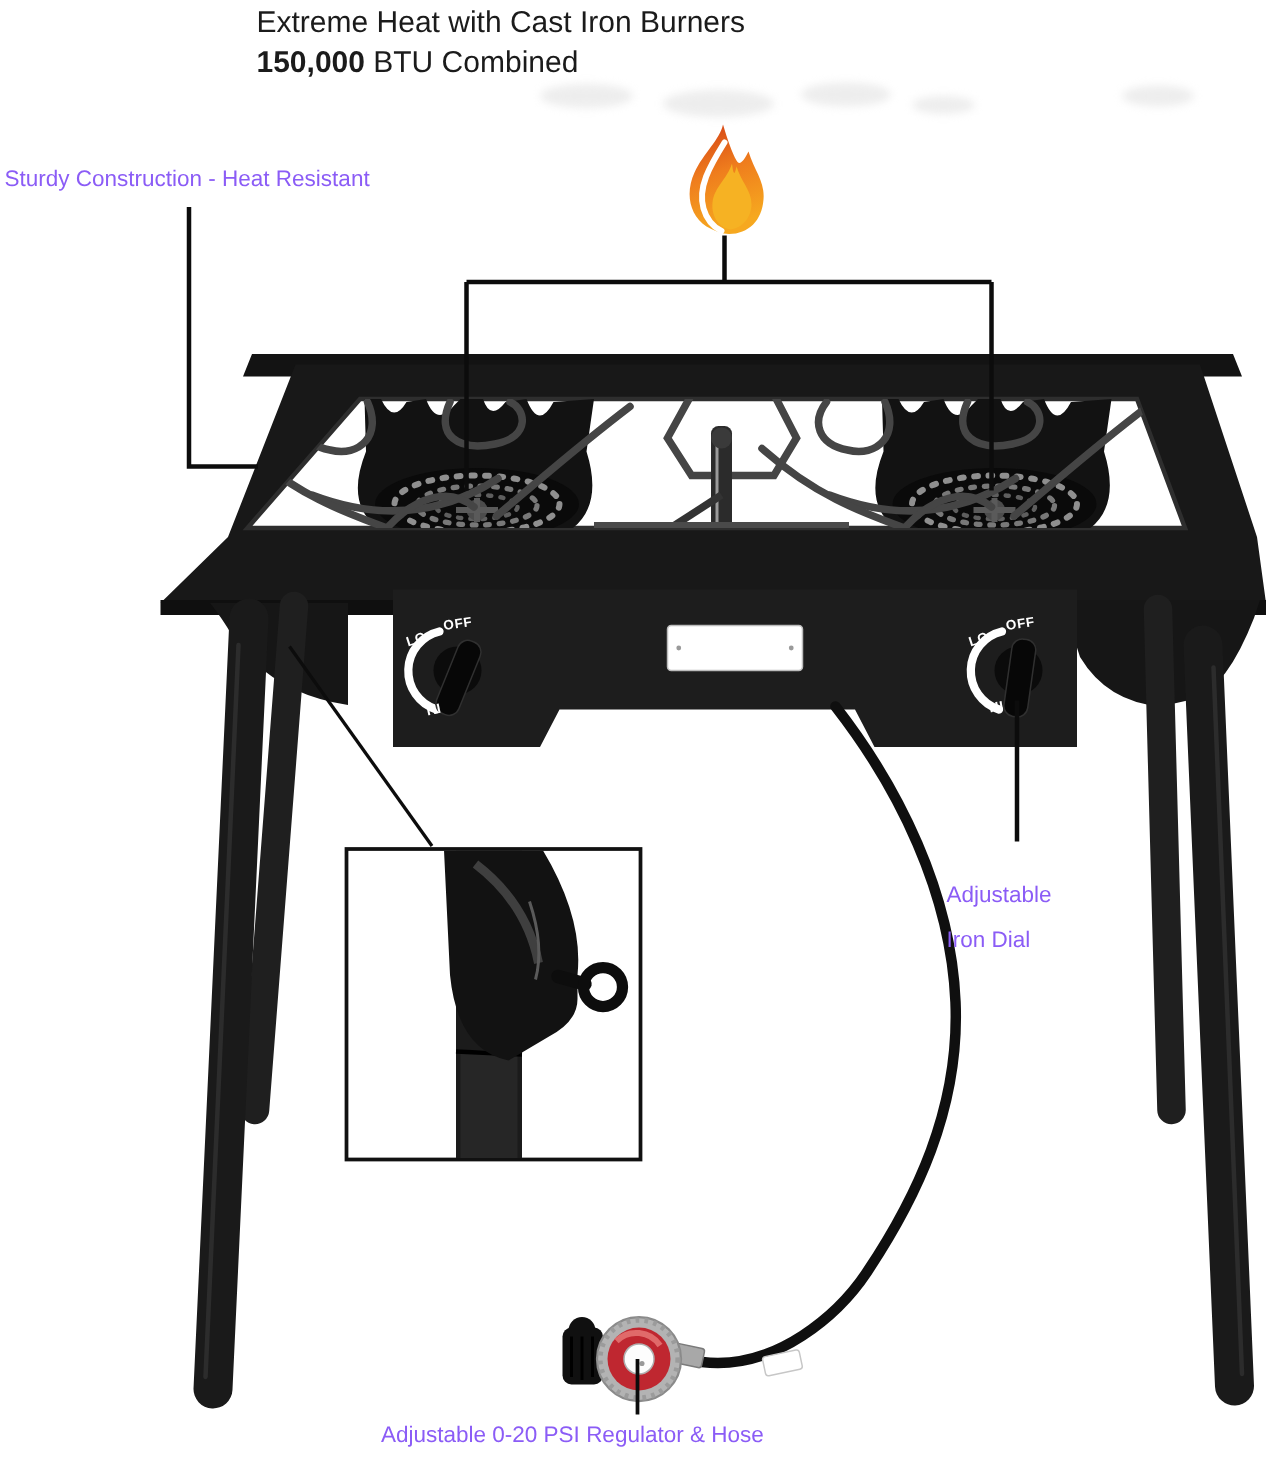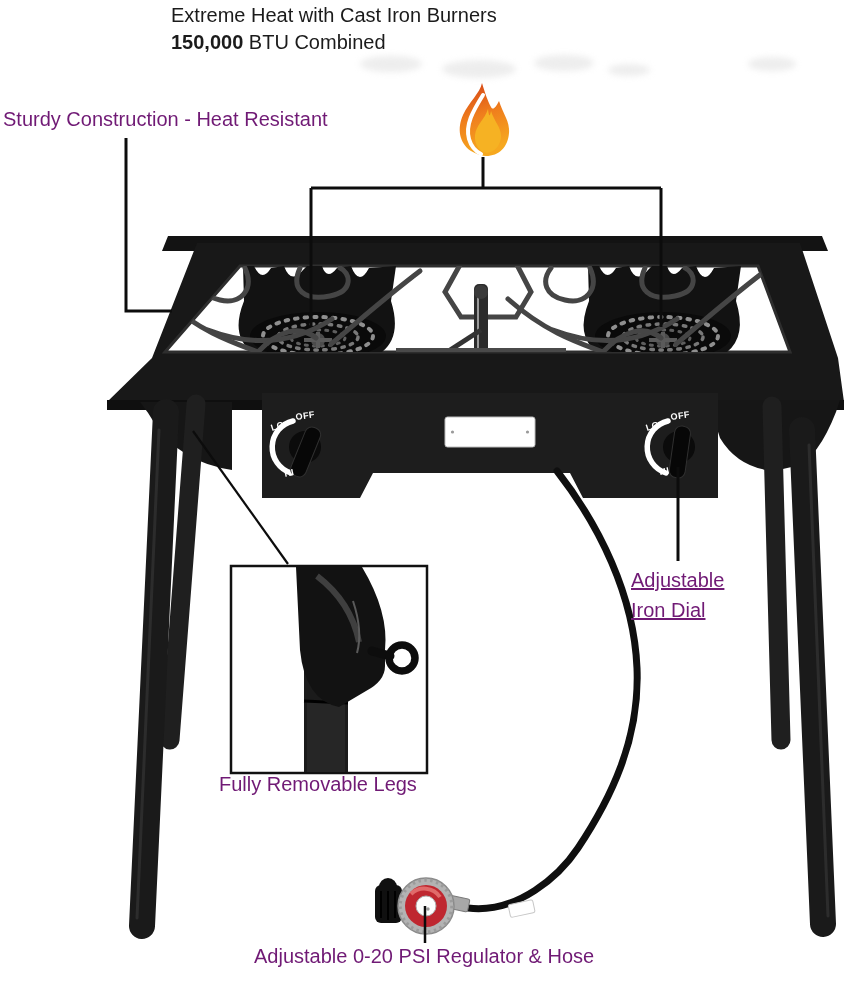--- a/index.html
+++ b/index.html
@@ -1,21 +1,21 @@
 <!DOCTYPE html>
 <html><head>
 <meta charset="utf-8">
 <style>
   html,body{margin:0;padding:0;background:#fff;}
   .canvas{
     position:relative;width:846px;height:981px;background:#ffffff;overflow:hidden;
     font-family:"Liberation Sans", sans-serif;color:#1b1b1b;
   }
   .art{position:absolute;left:0;top:0;}
-  .label{position:absolute;font-size:20px;line-height:27px;white-space:nowrap;color:#701a75;}
+  .label{position:absolute;font-size:15px;line-height:27px;white-space:nowrap;color:#8b5cf6;}
   .headline{position:absolute;left:171px;top:2px;width:680px;font-size:20px;line-height:27px;color:#1b1b1b;}
   .headline .b{font-weight:bold;}
   .wm{position:absolute;left:350px;top:48px;width:450px;height:38px;opacity:.5;pointer-events:none;}
   .wm span{position:absolute;background:#dcdcdc;border-radius:50%;filter:blur(3px);display:block;}
   .wm .w1{left:10px;top:8px;width:62px;height:16px;}
   .wm .w2{left:92px;top:12px;width:74px;height:18px;}
   .wm .w3{left:184px;top:7px;width:60px;height:16px;}
   .wm .w4{left:258px;top:16px;width:42px;height:12px;}
   .wm .w5{left:398px;top:9px;width:48px;height:14px;}
   svg text.dial{font-family:"Liberation Sans",sans-serif;font-size:9px;font-weight:bold;fill:#ffffff;letter-spacing:.5px;}
@@ -181,21 +181,20 @@
     </g>
   </svg>
 
   <div class="headline">
     <div>Extreme Heat with Cast Iron Burners</div>
     <div><span class="b">150,000</span><span> BTU Combined</span></div>
   </div>
 
   <div class="label" style="left:3px;top:106px;">Sturdy Construction - Heat Resistant</div>
 
-  <div class="label" style="left:631px;top:565px;line-height:30px;text-decoration:underline;">
+  <div class="label" style="left:631px;top:582px;line-height:30px;">
     <div>Adjustable</div>
     <div>Iron Dial</div>
   </div>
 
-  <div class="label" style="left:219px;top:771px;">Fully Removable Legs</div>
 
   <div class="label" style="left:254px;top:943px;text-align:right;">Adjustable 0-20 PSI Regulator &amp; Hose</div>
 </div>
 
 </body></html>

